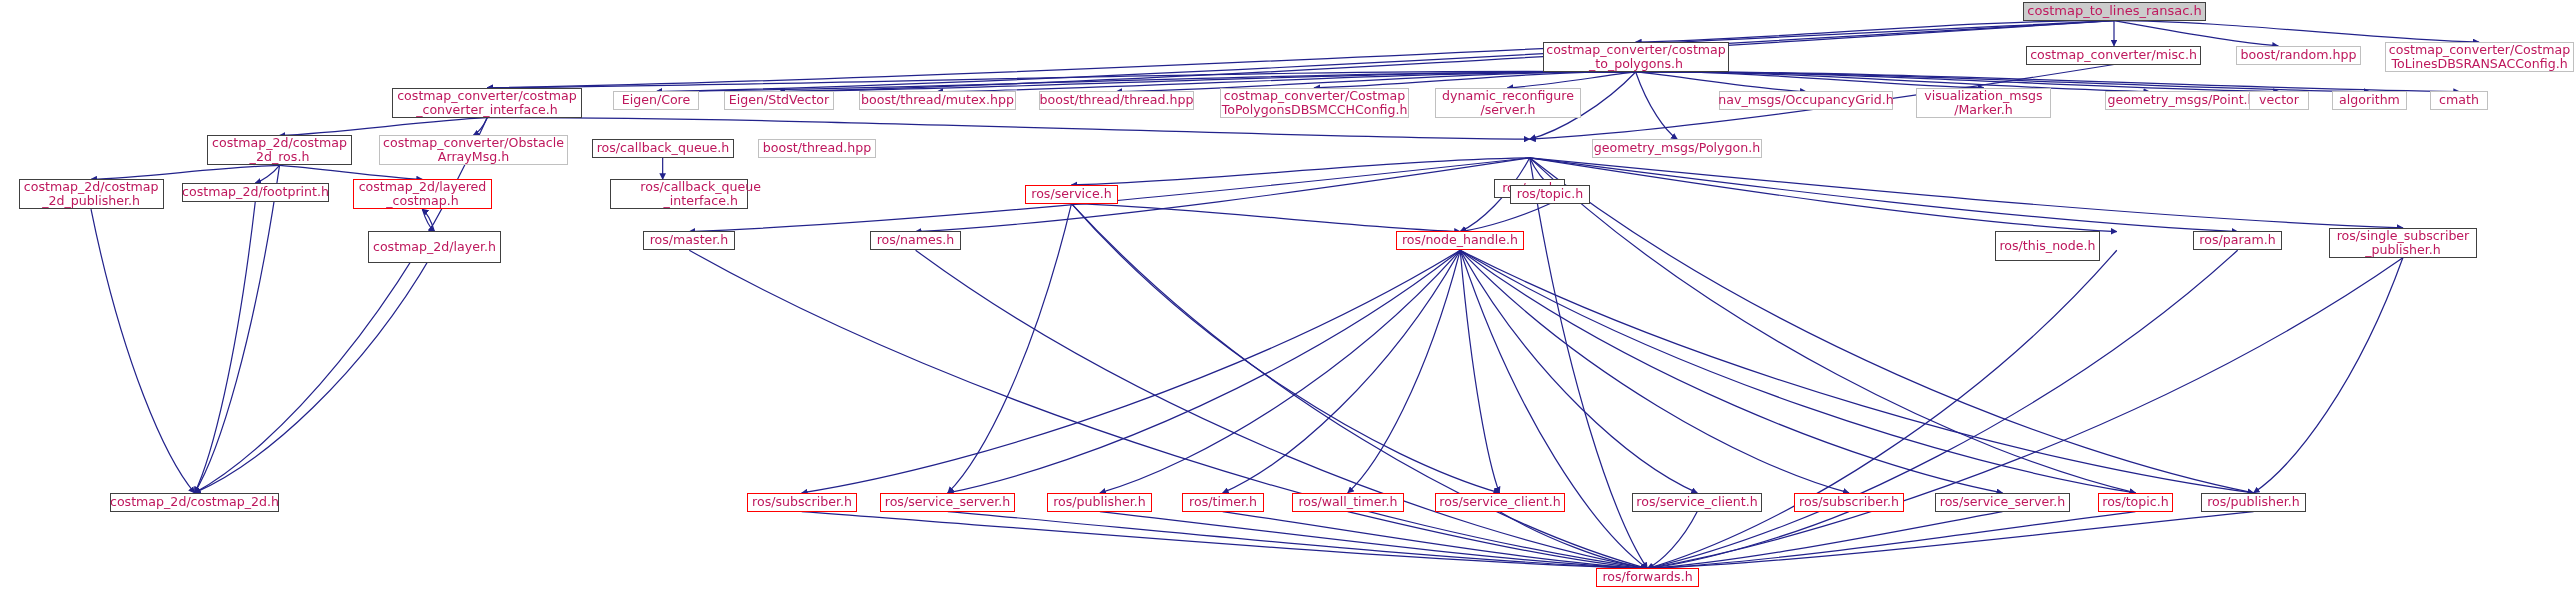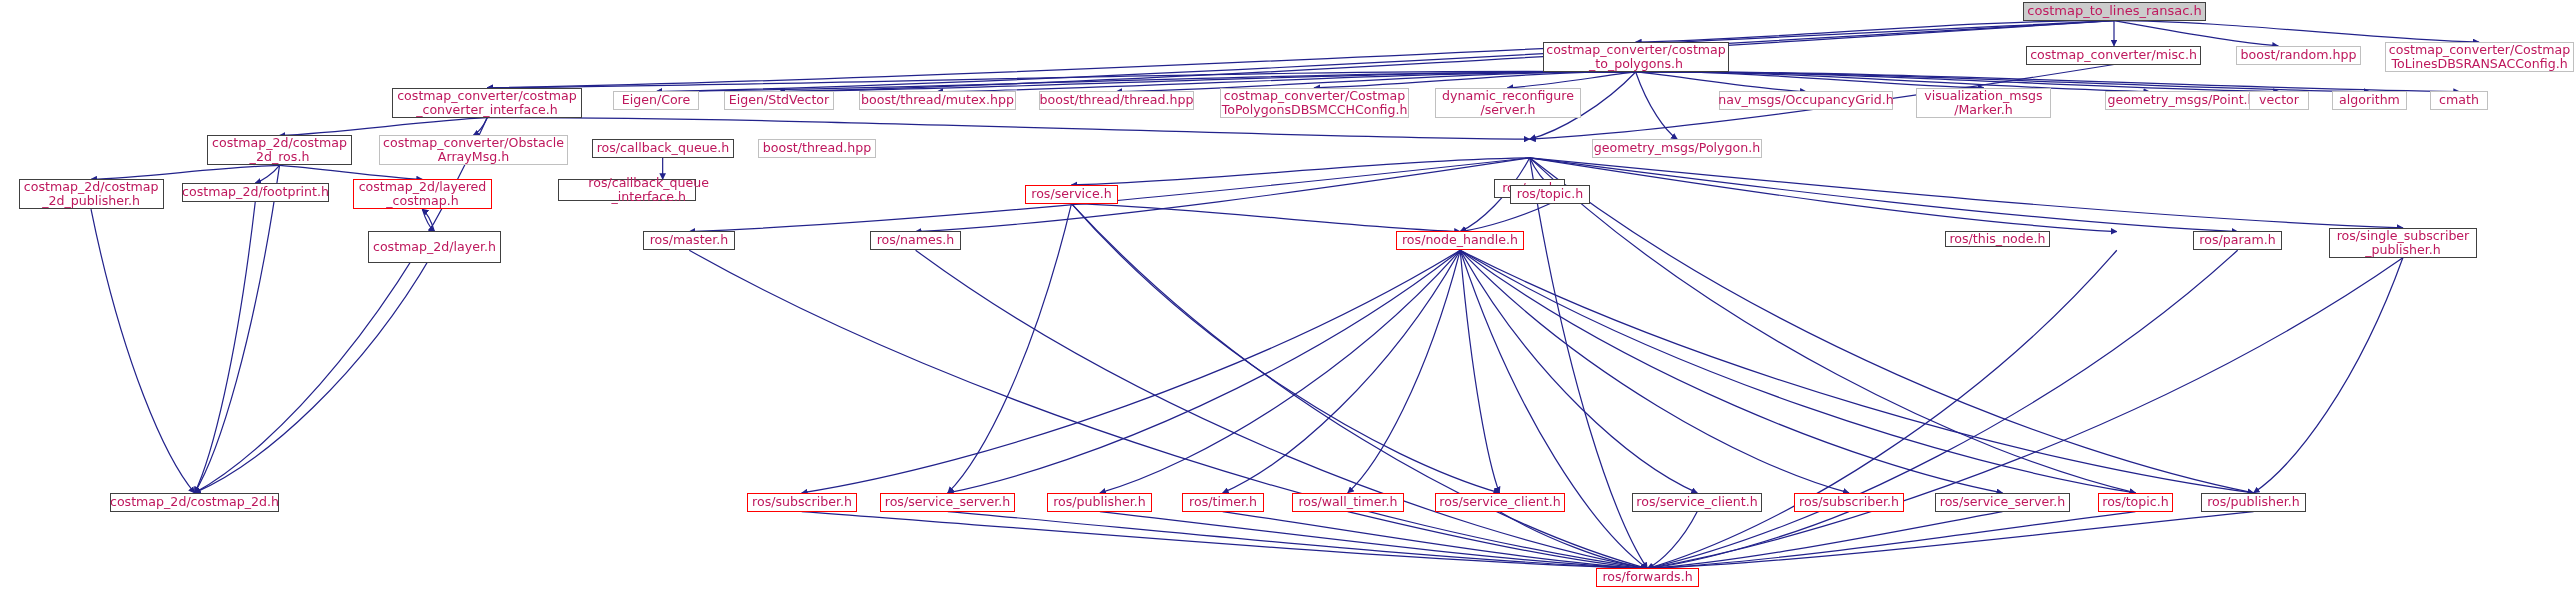--- a/index.html
+++ b/index.html
@@ -142,29 +142,29 @@
 ArrayMsg.h</div>
       <div class="node bold" style="left: 592px; top: 139px; width: 142px; height: 18.7px; text-align: right;">ros/callback_queue.h</div>
       <div class="node grey" style="left: 758px; top: 139px; width: 118px; height: 18.7px;">boost/thread.hpp</div>
       <div class="node bold" style="left: 1494px; top: 139px; width: 71px; height: 18.7px; margin-top: 40px;">ros/ros.h</div>
       <div class="node grey" style="left: 1592px; top: 139px; width: 170px; height: 18.7px;">geometry_msgs/Polygon.h</div>
       <div class="node bold" style="left: 18.7px; top: 179px; width: 145px; height: 30px;">costmap_2d/costmap
 _2d_publisher.h</div>
       <div class="node bold" style="left: 182px; top: 183px; width: 147px; height: 18.7px;">costmap_2d/footprint.h</div>
       <div class="node red" style="left: 353px; top: 179px; width: 139px; height: 30px;">costmap_2d/layered
 _costmap.h</div>
-      <div class="node bold" style="left: 558px; top: 179px; width: 138px; height: 22px; padding-left: 47px;">ros/callback_queue
+      <div class="node bold" style="left: 610px; top: 179px; width: 138px; height: 30px; padding-left: 47px;">ros/callback_queue
 _interface.h</div>
       <div class="node red" style="left: 1025px; top: 185px; width: 93px; height: 18.7px;">ros/service.h</div>
       <div class="node bold" style="left: 1510px; top: 185px; width: 80px; height: 18.7px;">ros/topic.h</div>
       <div class="node bold" style="left: 368px; top: 231px; width: 133px; height: 32px;">costmap_2d/layer.h</div>
       <div class="node bold" style="left: 643px; top: 231px; width: 92px; height: 18.7px;">ros/master.h</div>
       <div class="node bold" style="left: 870px; top: 231px; width: 91px; height: 18.7px;">ros/names.h</div>
       <div class="node red" style="left: 1396px; top: 231px; width: 128px; height: 18.7px;">ros/node_handle.h</div>
-      <div class="node bold" style="left: 1945px; top: 231px; width: 105px; height: 16px;">ros/this_node.h</div>
+      <div class="node bold" style="left: 1995px; top: 231px; width: 105px; height: 30px;">ros/this_node.h</div>
       <div class="node bold" style="left: 2193px; top: 231px; width: 89px; height: 18.7px;">ros/param.h</div>
       <div class="node bold" style="left: 2329px; top: 228px; width: 148px; height: 30px;">ros/single_subscriber
 _publisher.h</div>
       <div class="node bold" style="left: 110px; top: 493px; width: 169px; height: 18.7px;">costmap_2d/costmap_2d.h</div>
       <div class="node red" style="left: 747px; top: 493px; width: 110px; height: 18.7px;">ros/subscriber.h</div>
       <div class="node red" style="left: 880px; top: 493px; width: 135px; height: 18.7px;">ros/service_server.h</div>
       <div class="node red" style="left: 1047px; top: 493px; width: 105px; height: 18.7px;">ros/publisher.h</div>
       <div class="node red" style="left: 1182px; top: 493px; width: 82px; height: 18.7px;">ros/timer.h</div>
       <div class="node red" style="left: 1292px; top: 493px; width: 112px; height: 18.7px;">ros/wall_timer.h</div>
       <div class="node red" style="left: 1435px; top: 493px; width: 130px; height: 18.7px;">ros/service_client.h</div>

